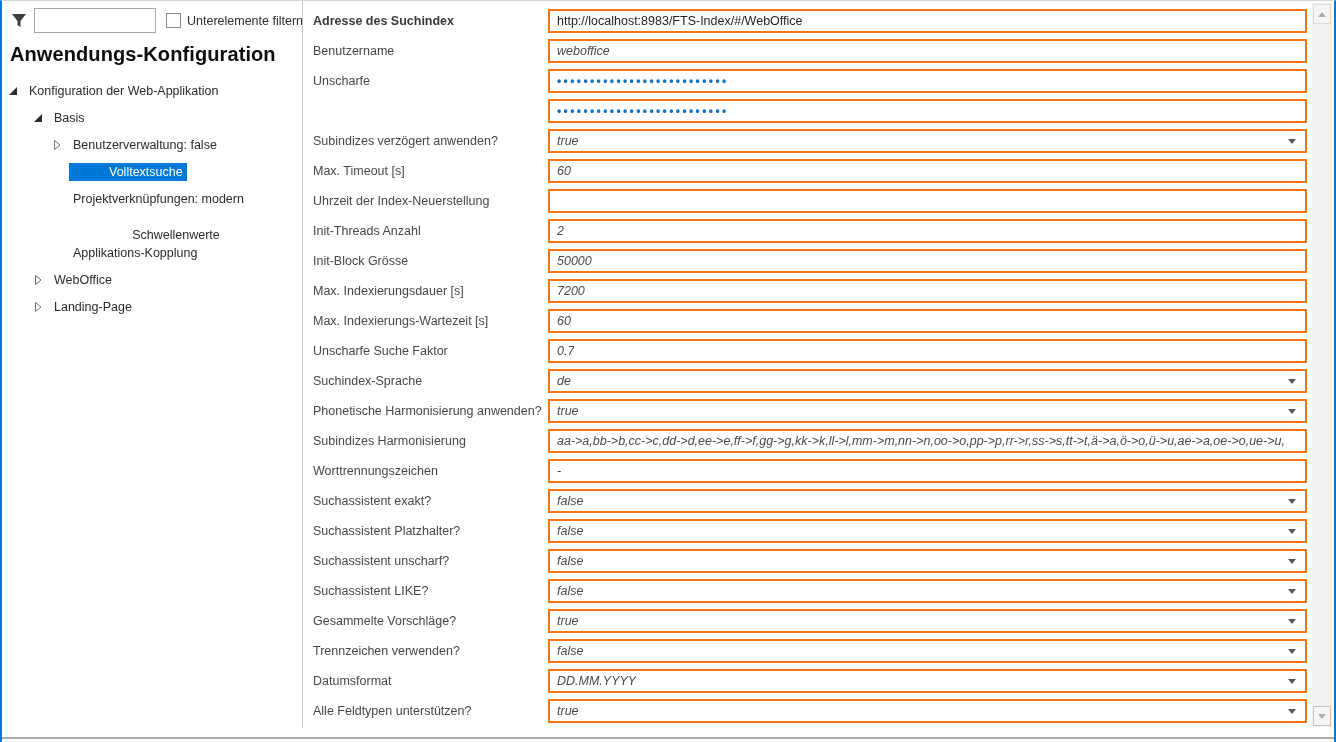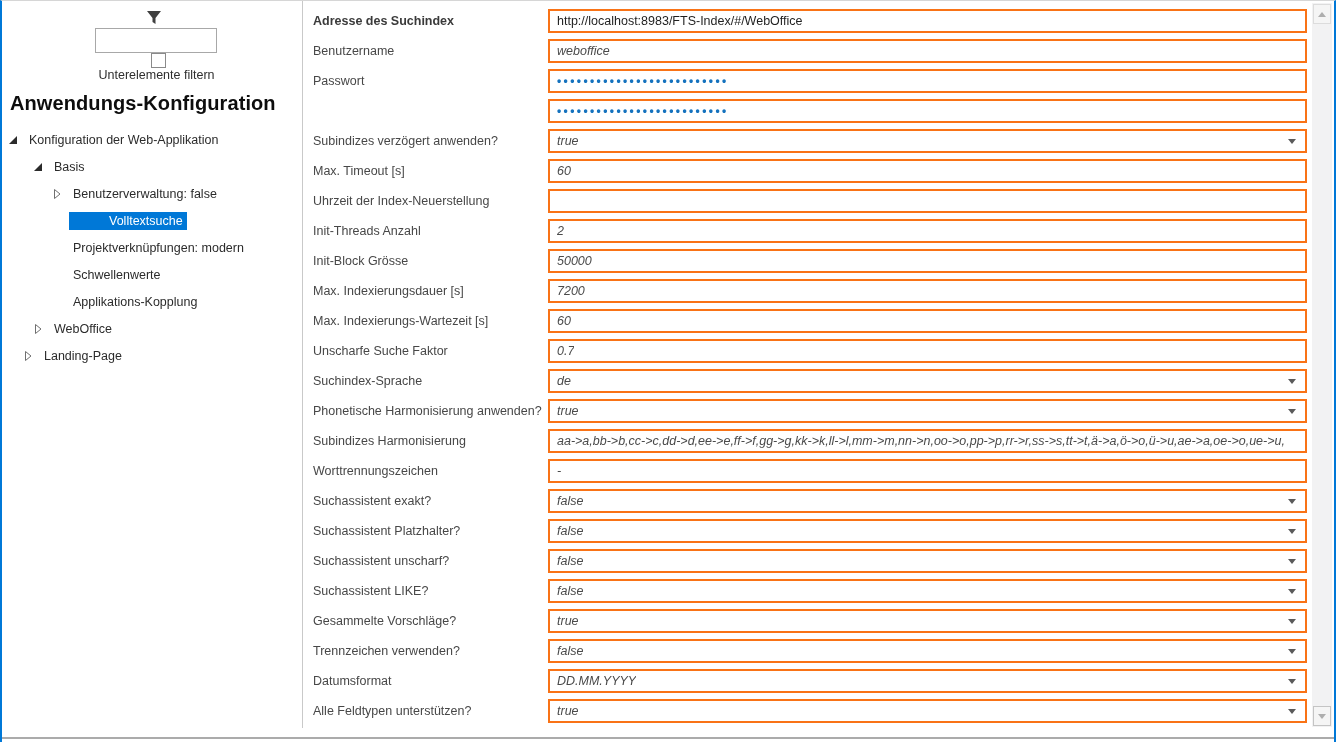--- a/index.html
+++ b/index.html
@@ -3,21 +3,21 @@
 <meta charset="utf-8">
 <style>
   html,body{margin:0;padding:0;background:#fff;}
   body{font-family:"Liberation Sans",sans-serif;width:1336px;height:742px;overflow:hidden;}
   .window{position:relative;width:1336px;height:742px;background:#fff;box-sizing:border-box;
           border-left:2px solid var(--accent,#0078d7);border-right:2px solid var(--accent,#0078d7);
           border-top:1px solid #d6d6d6;overflow:hidden;}
 
   
   .sidebar{position:absolute;left:0;top:0;width:300px;height:726px;overflow:hidden;}
-  .filter-row{display:flex;align-items:center;padding:7px 4px 0 7px;flex-direction:column;}
+  .filter-row{display:flex;align-items:center;padding:7px 4px 0 7px;}
   .filter-icon{width:20px;height:20px;flex:none;display:flex;align-items:center;justify-content:center;}
   .filter-input{width:122px;height:25px;border:1px solid #a8a8a8;box-sizing:border-box;
                 margin-left:5px;font:12.5px "Liberation Sans",sans-serif;padding:0 5px;outline:none;}
   .filter-check{width:13px;height:13px;border:1px solid #8a8a8a;background:#fff;flex:none;margin-left:10px;}
   .filter-check-label{font-size:12.5px;color:#2e2e2e;margin-left:6px;white-space:nowrap;}
   .sidebar-title{font-size:20px;font-weight:bold;color:#0d0d0d;padding:10px 8px 2px 8px;letter-spacing:.1px;}
   .tree{margin-top:9px;}
   .tree-item{height:27px;display:flex;align-items:center;cursor:default;}
   .expander{width:14px;height:14px;flex:none;display:inline-flex;align-items:center;justify-content:center;margin-right:5px;}
   .tree-label{font-size:12.5px;color:var(--tree_text,#2b2b2b);padding:2px 4px;white-space:nowrap;}
@@ -96,37 +96,37 @@
           <span class="tree-label">Benutzerverwaltung: false</span>
         </div>
         <div class="tree-item" style="padding-left: 48px;">
           <span class="expander"></span>
           <span class="tree-label selected">Volltextsuche</span>
         </div>
         <div class="tree-item" style="padding-left: 48px;">
           <span class="expander"></span>
           <span class="tree-label">Projektverknüpfungen: modern</span>
         </div>
-        <div class="tree-item" style="padding-left: 48px;">
+        <div class="tree-item" style="padding-left: 48px; flex-direction: column;">
           <span class="expander"></span>
           <span class="tree-label">Schwellenwerte</span>
         </div>
         <div class="tree-item" style="padding-left: 48px;">
           <span class="expander"></span>
           <span class="tree-label">Applikations-Kopplung</span>
         </div>
         <div class="tree-item" style="padding-left: 29px;">
           <span class="expander">
             <svg width="10" height="10" viewBox="0 0 10 10">
               <path d="M2.5 0.5 L8 5 L2.5 9.5 Z" fill="#ffffff" stroke="#6f6f6f" stroke-width="1"></path>
             </svg>
           </span>
           <span class="tree-label">WebOffice</span>
         </div>
-        <div class="tree-item" style="padding-left: 19px;">
+        <div class="tree-item" style="padding-left: 29px;">
           <span class="expander">
             <svg width="10" height="10" viewBox="0 0 10 10">
               <path d="M2.5 0.5 L8 5 L2.5 9.5 Z" fill="#ffffff" stroke="#6f6f6f" stroke-width="1"></path>
             </svg>
           </span>
           <span class="tree-label">Landing-Page</span>
         </div>
       </div>
   </div>
 
@@ -139,21 +139,21 @@
           <span class="field-value">http://localhost:8983/FTS-Index/#/WebOffice</span>
         </div>
       </div>
       <div class="form-row">
         <div class="form-label">Benutzername</div>
         <div class="field text">
           <span class="field-value">weboffice</span>
         </div>
       </div>
       <div class="form-row">
-        <div class="form-label">Passwort</div>
+        <div class="form-label">Unscharfe</div>
         <div class="field password">
           <span class="field-value">••••••••••••••••••••••••••</span>
         </div>
       </div>
       <div class="form-row">
         <div class="form-label"></div>
         <div class="field password">
           <span class="field-value">••••••••••••••••••••••••••</span>
         </div>
       </div>

